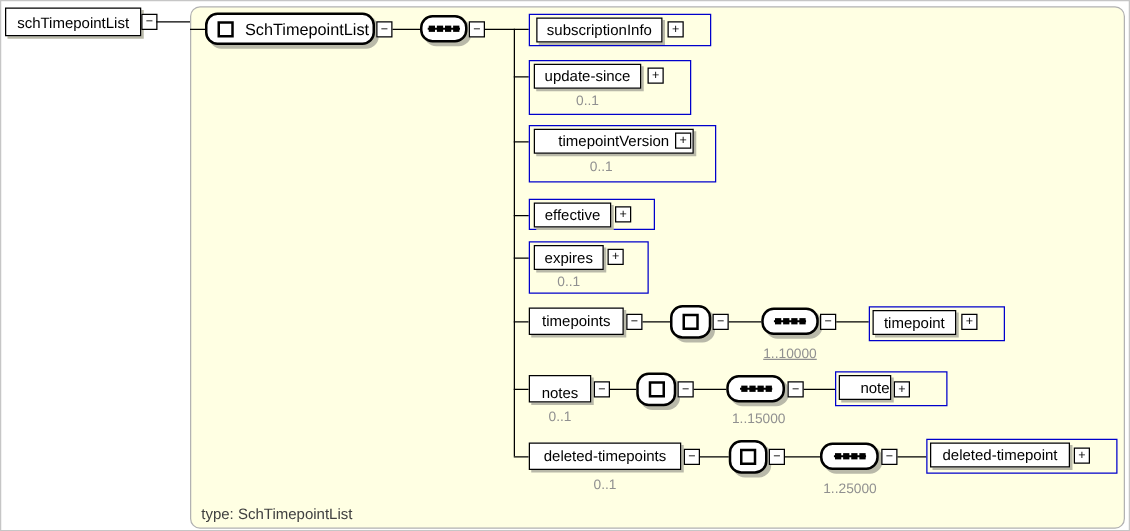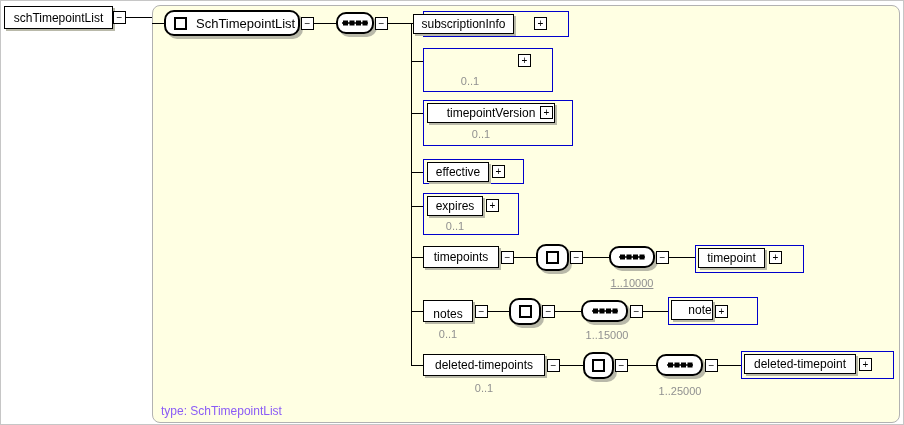--- a/index.html
+++ b/index.html
@@ -14,21 +14,21 @@
   .pm{position:absolute;width:13px;height:13px;background:#fff;border:1px solid #000;
       box-sizing:border-box;display:flex;align-items:center;justify-content:center;
       font-size:10px;line-height:10px;cursor:pointer;}
   .hline{position:absolute;height:1px;background:#000;}
   .vline{position:absolute;width:1px;background:#000;}
   .oct{position:absolute;background:#fff;border:2px solid #000;border-radius:10px;
        box-shadow:3px 3px 0 #b9b9a9;display:flex;align-items:center;justify-content:center;
        box-sizing:border-box;}
   .occ{position:absolute;color:#909090;font-size:11px;text-align:center;}
   .sq-icon{width:13px;height:13px;border:2px solid #000;background:#fff;box-sizing:border-box;}
-  .type-cap{position:absolute;left:160px;top:403px;color:#8b5cf6;font-size:12px;}
+  .type-cap{position:absolute;left:160px;top:403px;color:#404040;font-size:12px;}
   .compositor-label{font-size:13px;margin-left:9px;}
 </style>
 </head>
 <body>
 
 <div id="canvas">
 
   <div class="box" style="left:3px;top:5px;width:109px;height:23px;">
     <span>schTimepointList</span>
   </div>
@@ -67,28 +67,31 @@
   <div class="vline" style="left:410px;top:22px;height:342px;"></div>
   <div class="hline" style="left:410px;top:60px;width:12px;"></div>
   <div class="hline" style="left:410px;top:112px;width:12px;"></div>
   <div class="hline" style="left:410px;top:171px;width:12px;"></div>
   <div class="hline" style="left:410px;top:205px;width:12px;"></div>
   <div class="hline" style="left:410px;top:256px;width:12px;"></div>
   <div class="hline" style="left:410px;top:310px;width:12px;"></div>
   <div class="hline" style="left:410px;top:364px;width:12px;"></div>
 
   <div class="blue" style="left:422px;top:10px;width:146px;height:26px;"></div>
-  <div class="box" style="left:412px;top:13px;width:101px;height:20px;">
+  <div class="box" style="left:428px;top:13px;width:101px;height:20px;">
     <span>subscriptionInfo</span>
   </div>
   <div class="pm" style="left:533px;top:16px;">
     <span>+</span>
   </div>
 
   <div class="blue" style="left:422px;top:47px;width:130px;height:44px;"></div>
+  <div class="box" style="left:426px;top:50px;width:86px;height:20px;">
+    <span>update-since</span>
+  </div>
   <div class="pm" style="left:517px;top:53px;">
     <span>+</span>
   </div>
   <div class="occ" style="left:426px;top:74px;width:86px;">0..1</div>
 
   <div class="blue" style="left:422px;top:99px;width:150px;height:46px;"></div>
   <div class="box" style="left:426px;top:102px;width:128px;height:20px;">
     <span>timepointVersion</span>
   </div>
   <div class="pm" style="left:539px;top:105px;">

